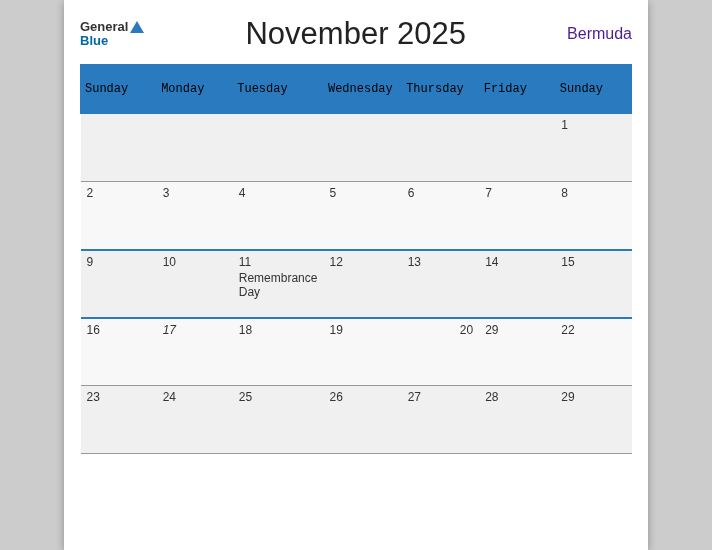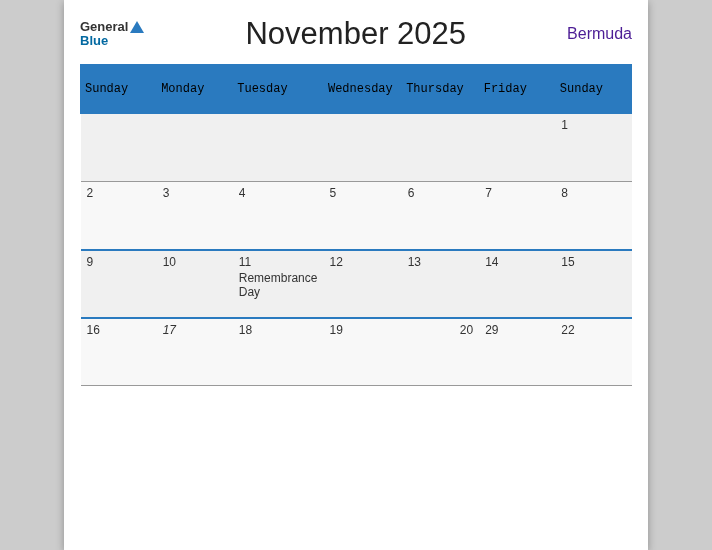--- a/index.html
+++ b/index.html
@@ -210,15 +210,38 @@
           <td style="border-top: 2px solid rgb(42, 122, 191); text-align: right;">
             <span class="day-number">20</span>
           </td>
           <td style="border-top: 2px solid rgb(42, 122, 191);">
             <span class="day-number">29</span>
           </td>
           <td style="border-top: 2px solid rgb(42, 122, 191); margin-top: 31px;">
             <span class="day-number">22</span>
           </td>
         </tr>
+        <tr>
+          <td>
+            <span class="day-number">23</span>
+          </td>
+          <td>
+            <span class="day-number">24</span>
+          </td>
+          <td>
+            <span class="day-number">25</span>
+          </td>
+          <td>
+            <span class="day-number">26</span>
+          </td>
+          <td>
+            <span class="day-number">27</span>
+          </td>
+          <td>
+            <span class="day-number">28</span>
+          </td>
+          <td>
+            <span class="day-number">29</span>
+          </td>
+        </tr>
       </tbody>
   </table>
 </div>
 
 </body></html>

